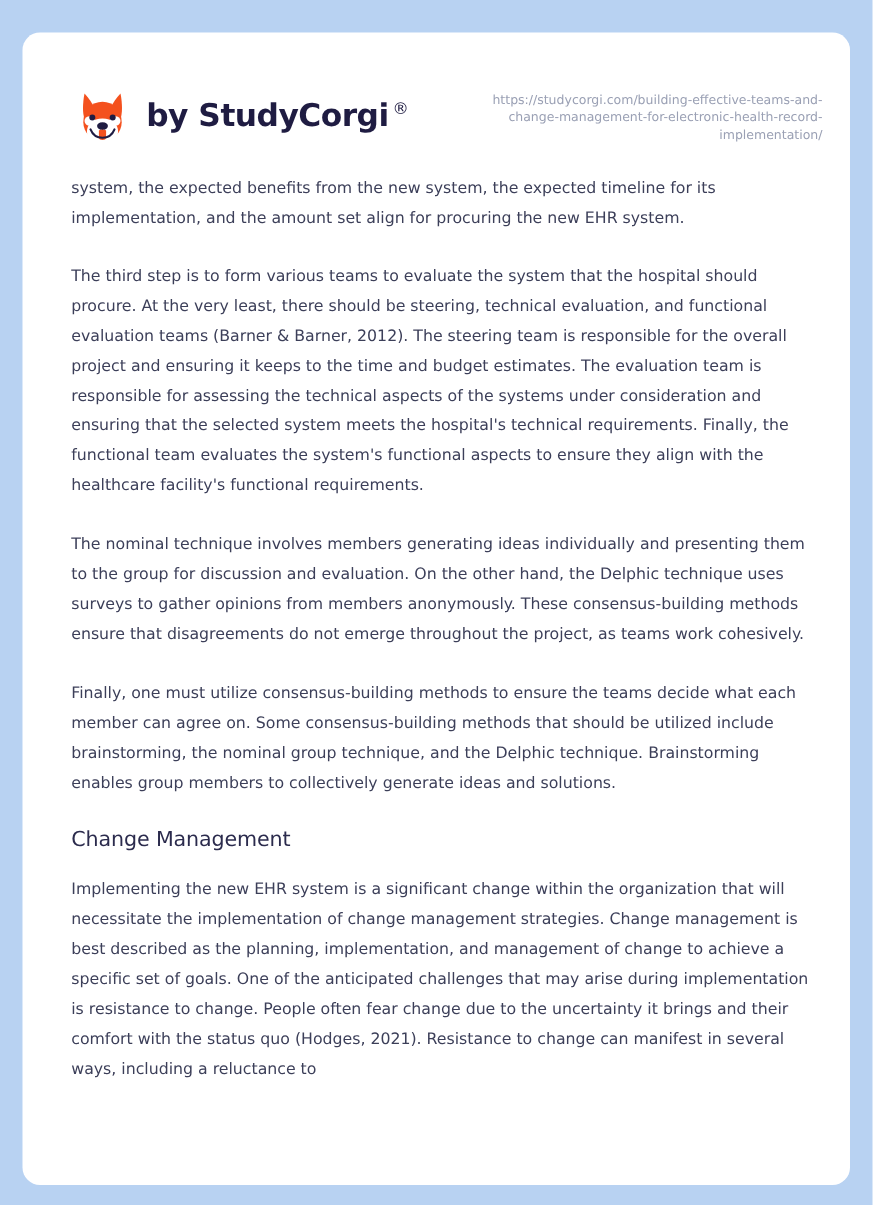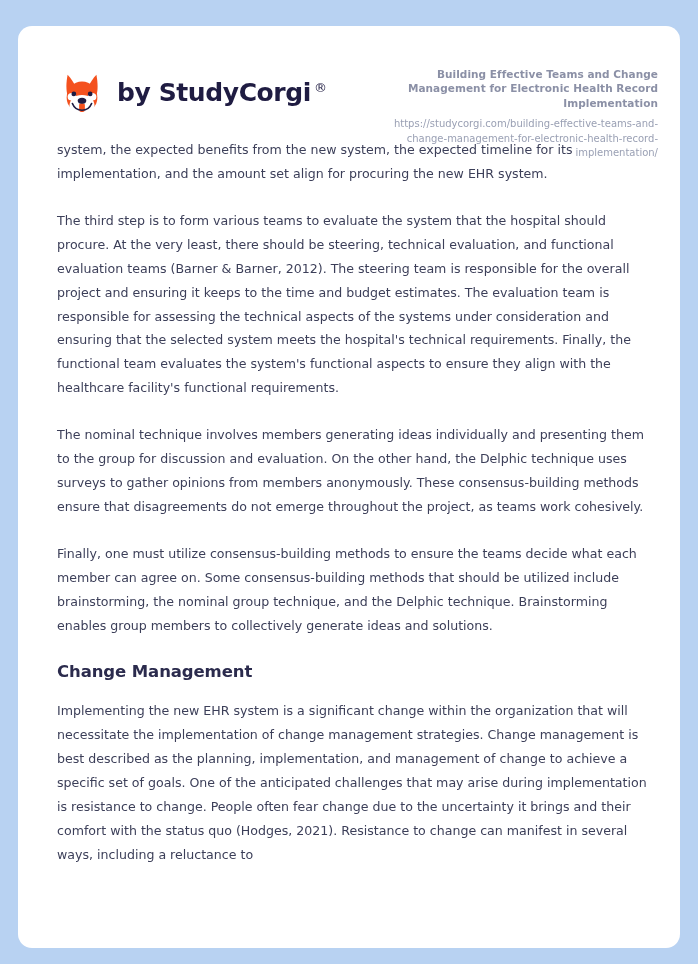--- a/index.html
+++ b/index.html
@@ -117,21 +117,21 @@
     text-align: left;
   }
 
   .doc-body p.first-para {
     margin-top: 0;
   }
 
   h2.section-heading {
     font-family: "DejaVu Sans", sans-serif;
     font-size: 16.5px;
-    font-weight: bold;
+    font-weight: normal;
     color: #2b2b4d;
     margin: 5px 0 17px 0;
     line-height: 1.3;
     letter-spacing: -0.1px;
   }
 </style>
 </head>
 <body>
 
 <div class="page-card">
@@ -164,21 +164,20 @@
           <path d="M30 74 C34 84 42 88 50 88 C58 88 66 84 70 74" fill="none" stroke="#1f1c42" stroke-width="3.5" stroke-linecap="round"></path>
         </svg>
       </span>
       <span class="brand-wordmark">
         <span class="brand-text">by StudyCorgi</span>
         <span class="brand-reg">®</span>
       </span>
     </div>
 
     <div class="header-meta">
-      <div class="header-title">Building Effective Teams and Change Management for Electronic Health Record Implementation</div>
       <div class="header-url">https://studycorgi.com/building-effective-teams-and-change-management-for-electronic-health-record-implementation/</div>
     </div>
 
   </div>
 
   <div class="doc-body">
 
     <p class="first-para">system, the expected benefits from the new system, the expected timeline for its implementation, and the amount set align for procuring the new EHR system.</p>
     <p>The third step is to form various teams to evaluate the system that the hospital should procure. At the very least, there should be steering, technical evaluation, and functional evaluation teams (Barner &amp; Barner, 2012). The steering team is responsible for the overall project and ensuring it keeps to the time and budget estimates. The evaluation team is responsible for assessing the technical aspects of the systems under consideration and ensuring that the selected system meets the hospital's technical requirements. Finally, the functional team evaluates the system's functional aspects to ensure they align with the healthcare facility's functional requirements.</p>
     <p>The nominal technique involves members generating ideas individually and presenting them to the group for discussion and evaluation. On the other hand, the Delphic technique uses surveys to gather opinions from members anonymously. These consensus-building methods ensure that disagreements do not emerge throughout the project, as teams work cohesively.</p>

